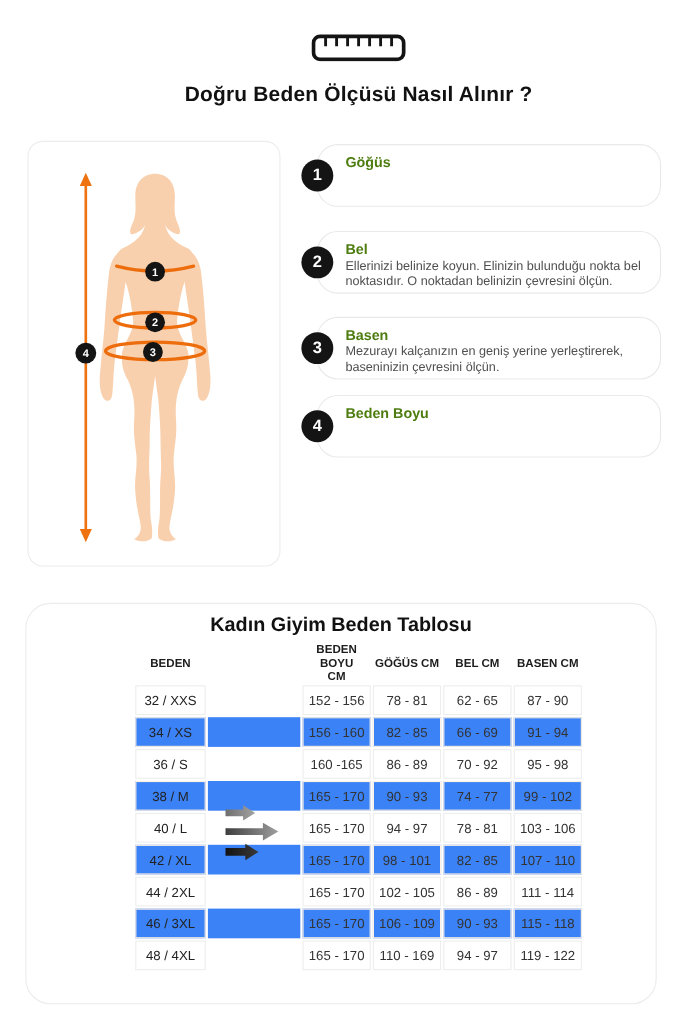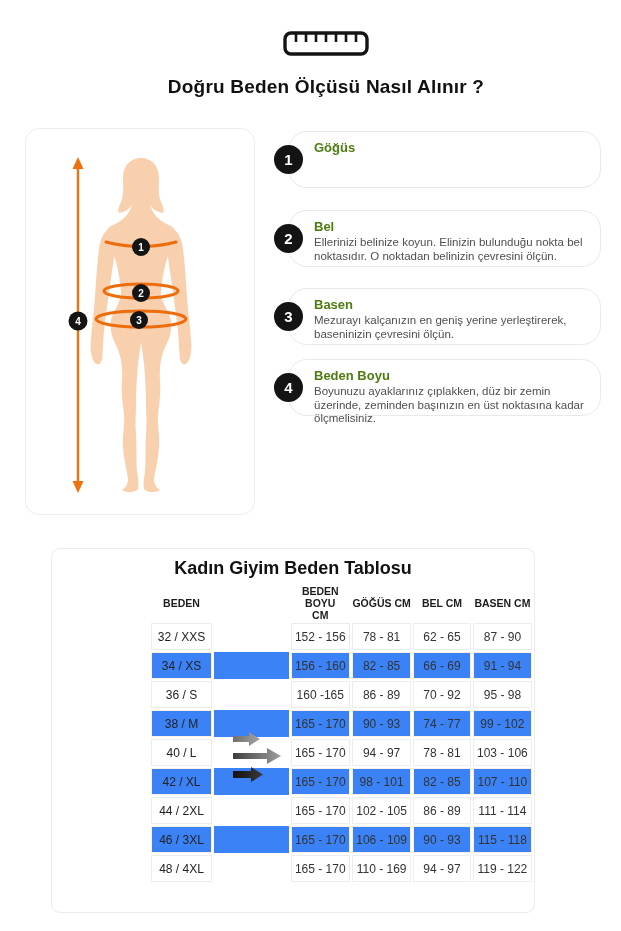--- a/index.html
+++ b/index.html
@@ -28,22 +28,22 @@
   .step-1{top:131px}.step-2{top:210px}.step-3{top:288px}.step-4{top:359px}
   .step-badge{
     position:absolute;left:-15px;top:calc(50% - 14.5px);width:29px;height:29px;border-radius:50%;
     background:#141414;color:#fff;font-size:15px;font-weight:bold;
     display:flex;align-items:center;justify-content:center;
   }
   .step-title{font-size:13px;font-weight:bold;color:#4d7c0f;margin:0 0 2px 0;}
   .step-text{font-size:11.5px;line-height:13.5px;color:#4f4f4f;margin:0;}
   
   .table-card{
-    position:absolute;left:23px;top:548px;width:484px;height:365px;box-sizing:border-box;
-    background:#fff;border:1px solid #ececec;border-radius:9px;margin-left:28px;
+    position:absolute;left:23px;top:548px;width:574px;height:365px;box-sizing:border-box;
+    background:#fff;border:1px solid #ececec;border-radius:23px;
   }
   .table-title{
     margin:9px 0 4px 0;text-align:center;font-size:18px;font-weight:bold;color:#111;
   }
   table.size-table{
     margin-left:97px;border-collapse:separate;border-spacing:2px;table-layout:fixed;
   }
   .size-table th{
     width:62px;height:30px;padding:0;font-size:10.5px;font-weight:bold;color:#1c1c1c;
     text-align:center;vertical-align:middle;white-space:pre-line;line-height:12px;
@@ -140,21 +140,20 @@
     <p class="step-text">Ellerinizi belinize koyun. Elinizin bulunduğu nokta bel noktasıdır. O noktadan belinizin çevresini ölçün.</p>
   </div>
   <div class="step-card step-3">
     <div class="step-badge">3</div>
     <p class="step-title">Basen</p>
     <p class="step-text">Mezurayı kalçanızın en geniş yerine yerleştirerek, baseninizin çevresini ölçün.</p>
   </div>
   <div class="step-card step-4">
     <div class="step-badge">4</div>
     <p class="step-title">Beden Boyu</p>
-    <p class="step-text">Boyunuzu ayaklarınız çıplakken, düz bir zemin üzerinde, zeminden başınızın en üst noktasına kadar ölçmelisiniz.</p>
   </div>
 
   <div class="table-card">
     <h2 class="table-title">Kadın Giyim Beden Tablosu</h2>
     <table class="size-table">
       <colgroup>
         <col style="width:64px">
           <col style="width:84px">
         <col style="width:62px">
           <col style="width:62px">

